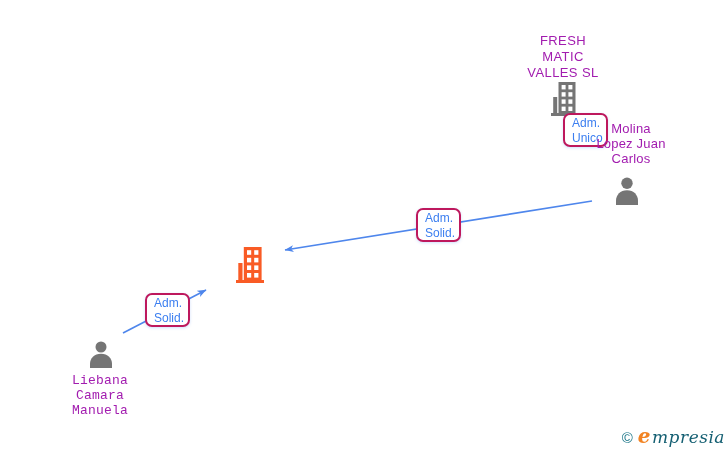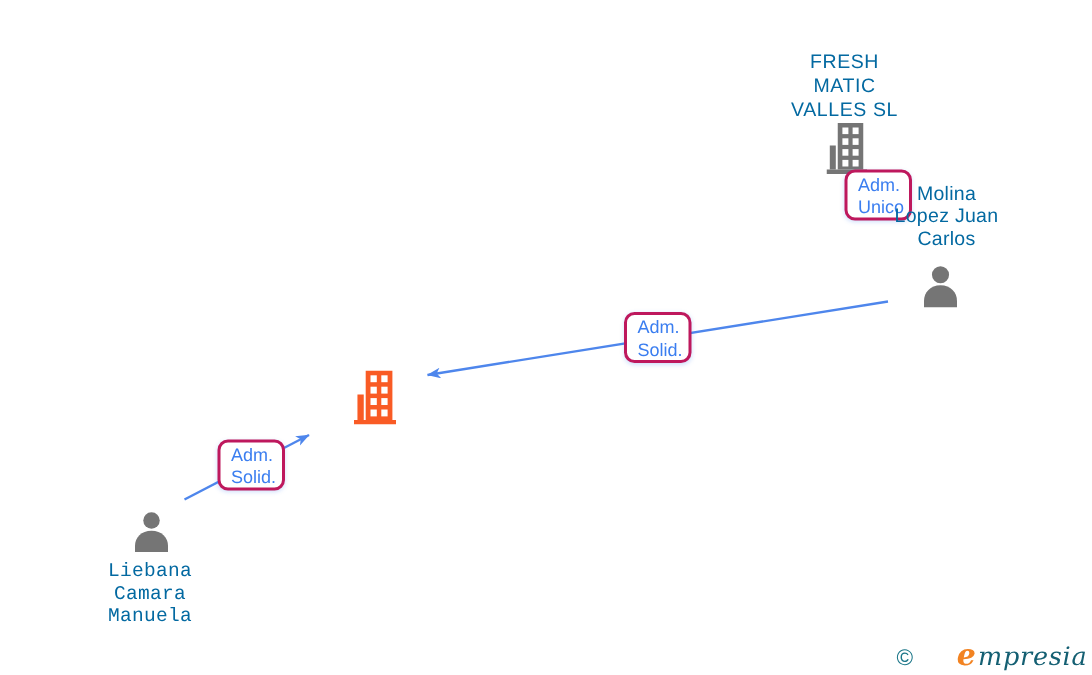--- a/index.html
+++ b/index.html
@@ -7,21 +7,21 @@
     width:728px;height:450px;position:relative;overflow:hidden;
     background:#ffffff;
     font-family:"Liberation Sans", sans-serif;
   }
   .canvas{position:absolute;inset:0;}
   svg.edges{position:absolute;left:0;top:0;pointer-events:none;}
 
   
   .node-label{
     position:absolute;text-align:center;
-    font-size:13px;line-height:16px;color:#0369a1;letter-spacing:.4px;
+    font-size:13px;line-height:16px;color:#a21caf;letter-spacing:.4px;
     white-space:normal;
   }
   .company-label{}
   .focus-label{
     color:#676767;font-weight:bold;letter-spacing:.8px;word-spacing:5px;
     line-height:16px;
   }
   .person-label{line-height:15px;letter-spacing:.2px;}
 
   
@@ -39,21 +39,21 @@
     box-shadow:0 1px 3px rgba(66,133,244,.25);
   }
 
   
   .brand{
     position:absolute;right:3px;bottom:2px;
     display:flex;align-items:baseline;gap:5px;
     font-family:"DejaVu Serif", serif;
   }
   .brand .copy{color:#1b7688;font-size:15px;font-family:"Liberation Sans",sans-serif;}
-  .brand .word{font-style:italic;font-size:17px;color:#145f72;letter-spacing:.5px;margin-left:24px;}
+  .brand .word{font-style:italic;font-size:17px;color:#145f72;letter-spacing:.5px;}
   .brand .initial{font-style:italic;font-weight:bold;font-size:20px;color:#f28322;margin-right:1px;}
 </style>
 </head>
 <body>
 
 <div class="canvas">
 
   <svg class="edges" width="728" height="450" viewBox="0 0 728 450">
     <defs>
       <marker id="arw" markerWidth="11" markerHeight="9" refX="8.6" refY="3.5" orient="auto" markerUnits="userSpaceOnUse">

